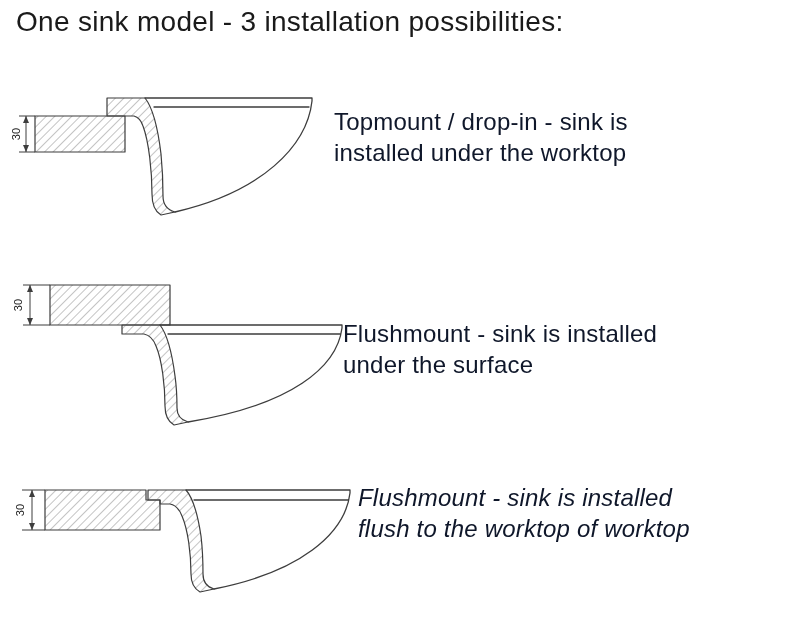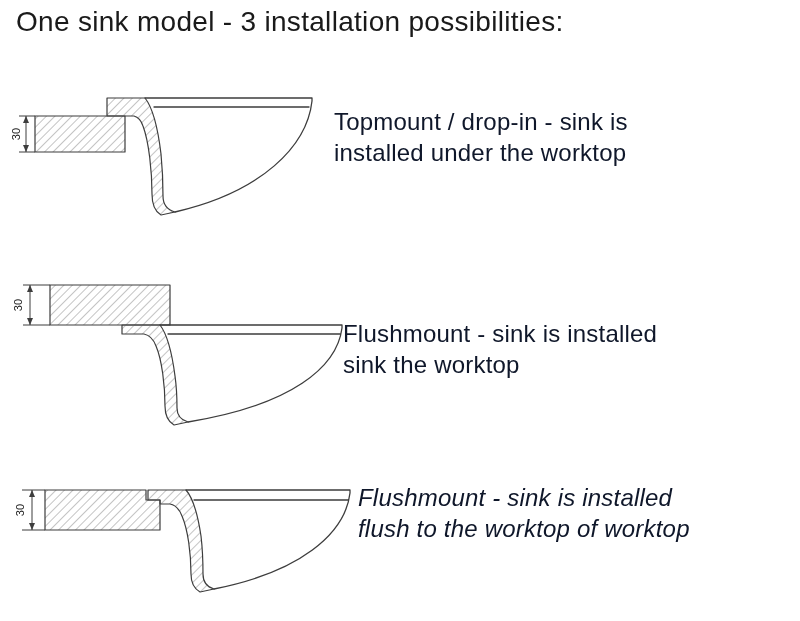--- a/index.html
+++ b/index.html
@@ -97,21 +97,21 @@
       <text class="dim-text" x="9" y="46" text-anchor="middle" transform="rotate(-90 9 43)">30</text>
     </g>
     <rect class="hatched" x="40" y="23" width="120" height="40" fill="url(#hatchB)"></rect>
     <path class="hatched" fill="url(#hatchB)" d="M 112,63 L 150,63 C 157,72 162,91 165,114 C 167,128 167,140 167,146
              C 167,153 171,158 178,160 L 164,163 C 157,159 155,151 155,144
              C 155,124 152,98 146,84 C 143,76 139,73 134,72 L 112,72 Z"></path>
     <path class="outline" d="M 150,63 L 332,63 L 332,66 C 327,105 282,143 178,160 M 158,72 L 330,72"></path>
   </svg>
   <div class="row-label" style="left:343px; top:318px;">
     <div>Flushmount - sink is installed</div>
-    <div>sink the worktop</div>
+    <div>under the surface</div>
   </div>
 
   <svg class="drawing" style="left:10px; top:476px;" width="360" height="145" viewBox="0 0 360 145">
     <defs>
       <pattern id="hatchC" width="6" height="6" patternUnits="userSpaceOnUse" patternTransform="rotate(45)">
         <line x1="0" y1="0" x2="0" y2="6" stroke="#8a8a8a" stroke-width="1"></line>
       </pattern>
     </defs>
     <g>
       <line class="dim" x1="12" y1="14" x2="35" y2="14"></line>

